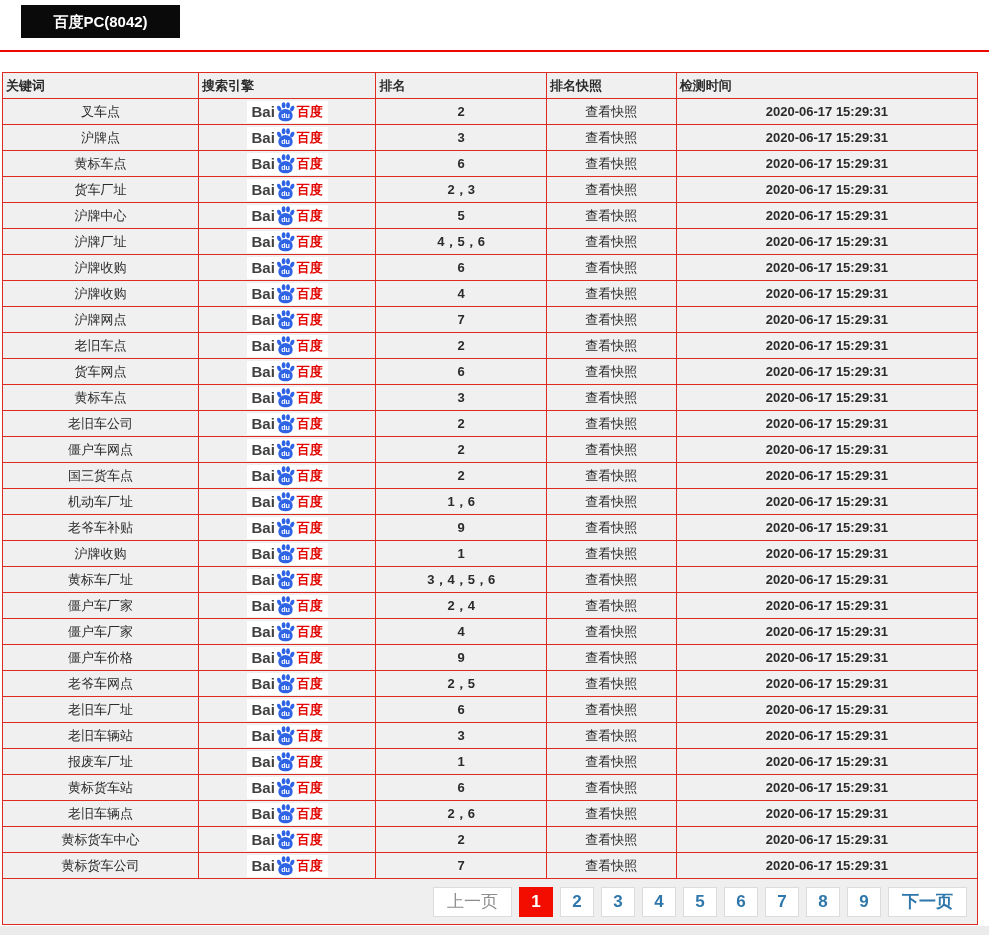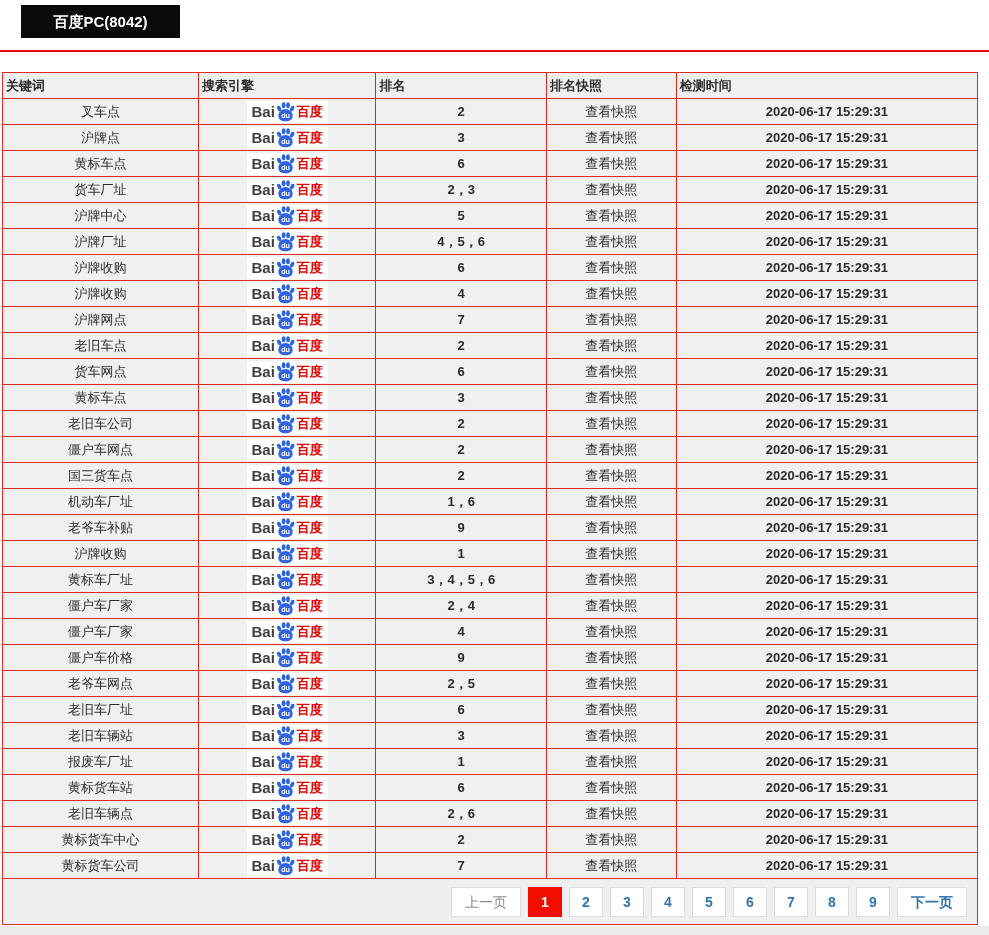--- a/index.html
+++ b/index.html
@@ -52,21 +52,21 @@
     border:1px solid #dd2b22; background:#efefef;
     display:flex; align-items:center; justify-content:flex-end;
     padding-right:10px;
   }
   .pagination { display:flex; align-items:center; }
   .pages { display:flex; align-items:center; }
   .pg-btn {
     min-width:34px; height:30px; line-height:28px; padding:0 9px;
     margin-left:7px; text-align:center;
     background:#fff; border:1px solid #d9dde0;
-    color:#2f77ab; font-weight:bold; font-size:14px;
+    color:#2f77ab; font-weight:bold; font-size:17px;
     text-decoration:none; cursor:pointer; user-select:none;
   }
   .pg-prev { color:#8d8d8d; font-weight:normal; padding:0 13px; }
   .pg-next { padding:0 13px; }
   .pg-active { background:#f20d00; border-color:#f20d00; color:#fff; }
   .bottom-strip { height:10px; background:#ebebeb; margin-top:1px; }
 </style>
 </head>
 <body>
 

